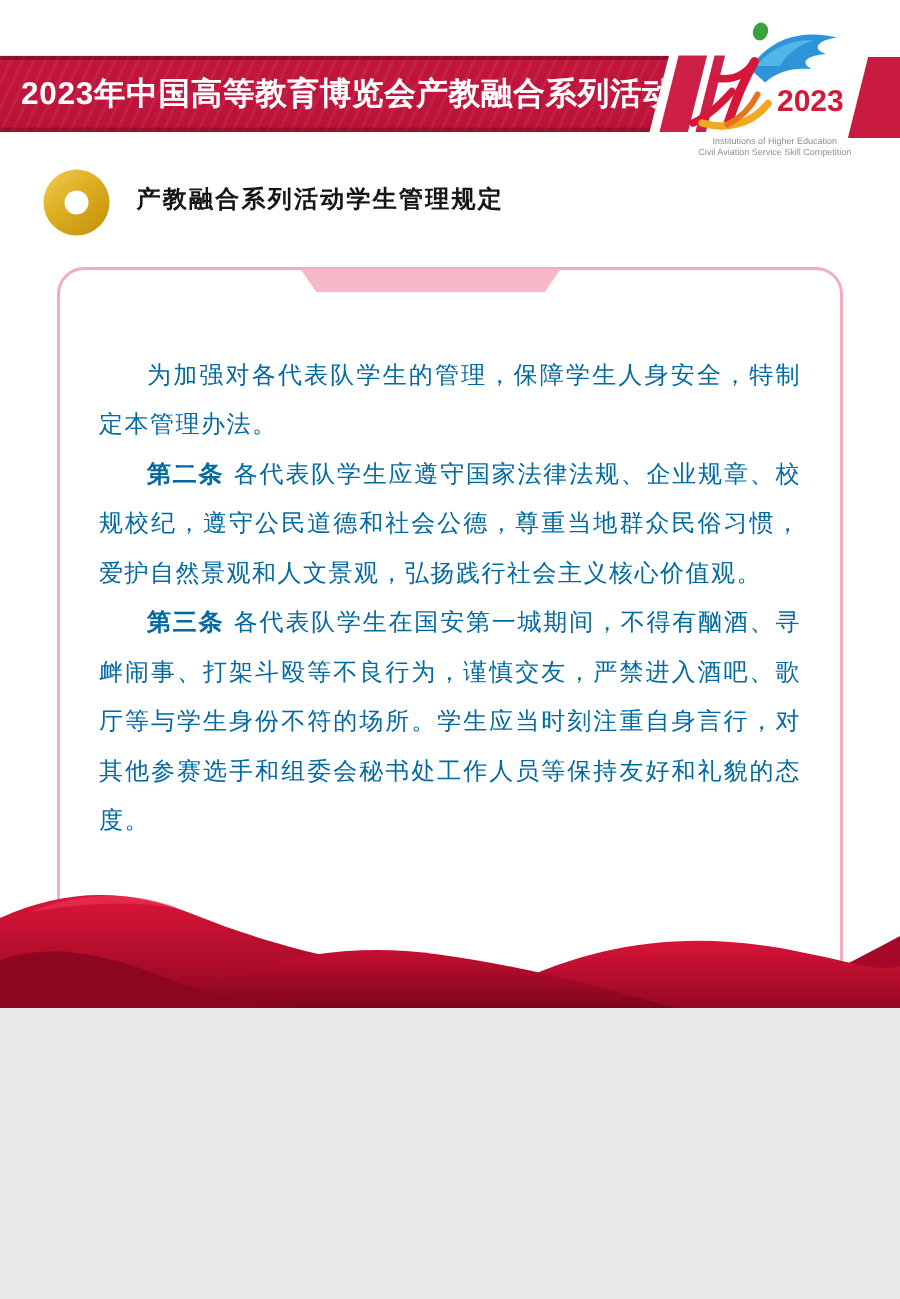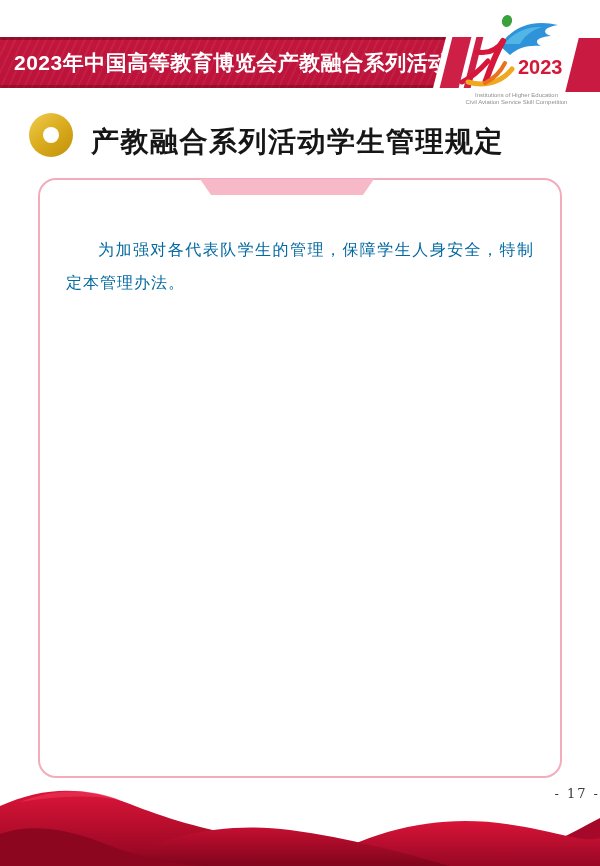--- a/index.html
+++ b/index.html
@@ -1,17 +1,17 @@
 <!DOCTYPE html>
 <html><head>
 <meta charset="utf-8">
 <style>
   html,body{margin:0;padding:0;background:#e8e8e8;}
   .page{
-    position:relative;width:600px;height:866px;background:#ffffff;
+    position:relative;width:600px;height:672px;background:#ffffff;
     overflow:hidden;font-family:"Liberation Sans",sans-serif;
     margin:0 auto;
   }
   
   .banner{
     position:absolute;left:0;top:37px;width:446px;height:51px;
     background:
       repeating-linear-gradient(115deg, rgba(255,255,255,.05) 0 2px, rgba(255,255,255,0) 2px 7px),
       linear-gradient(#c2163c,#bc123a);
     clip-path:polygon(0 0,100% 0,calc(100% - 13px) 100%,0 100%);
@@ -36,21 +36,21 @@
   
   .gold-ring{
     position:absolute;left:29px;top:113px;width:44px;height:44px;border-radius:50%;
     background:linear-gradient(140deg,#f0cd52 0%,#dcae20 45%,#c19008 100%);
   }
   .gold-ring::after{
     content:"";position:absolute;left:14px;top:14px;width:16px;height:16px;
     background:#ffffff;border-radius:50%;
   }
   .section-title{
-    position:absolute;left:91px;top:123px;font-size:28px;font-weight:bold;
+    position:absolute;left:91px;top:123px;font-size:16px;font-weight:bold;
     color:#161616;letter-spacing:1.5px;white-space:nowrap;
   }
   
   .doc-box{
     position:absolute;left:38px;top:178px;width:524px;height:600px;
     border:2px solid #f3acbc;border-radius:18px;background:#ffffff;
     box-sizing:border-box;
   }
   .doc-tab{
     position:absolute;left:200px;top:179px;width:174px;height:16px;
@@ -114,20 +114,26 @@
   <div class="gold-ring"></div>
   <div class="section-title">产教融合系列活动学生管理规定</div>
 
   <div class="doc-box"></div>
   <div class="doc-tab"></div>
 
   <div class="doc-text">
     <p>
       <b class="lead"></b><span>为加强对各代表队学生的管理，保障学生人身安全，特制定本管理办法。</span>
     </p>
+    <p>
+      <b class="lead">第二条</b><span> 各代表队学生应遵守国家法律法规、企业规章、校规校纪，遵守公民道德和社会公德，尊重当地群众民俗习惯，爱护自然景观和人文景观，弘扬践行社会主义核心价值观。</span>
+    </p>
+    <p>
+      <b class="lead">第三条</b><span> 各代表队学生在国安第一城期间，不得有酗酒、寻衅闹事、打架斗殴等不良行为，谨慎交友，严禁进入酒吧、歌厅等与学生身份不符的场所。学生应当时刻注重自身言行，对其他参赛选手和组委会秘书处工作人员等保持友好和礼貌的态度。</span>
+    </p>
   </div>
 
   <div class="page-number">- 17 -</div>
 
   <svg class="waves" viewBox="0 0 600 82" preserveAspectRatio="none">
     <defs>
       <linearGradient id="gMain" x1="0" y1="0" x2="0" y2="1">
         <stop offset="0" stop-color="#db1539"></stop>
         <stop offset="1" stop-color="#8e0520"></stop>
       </linearGradient>

